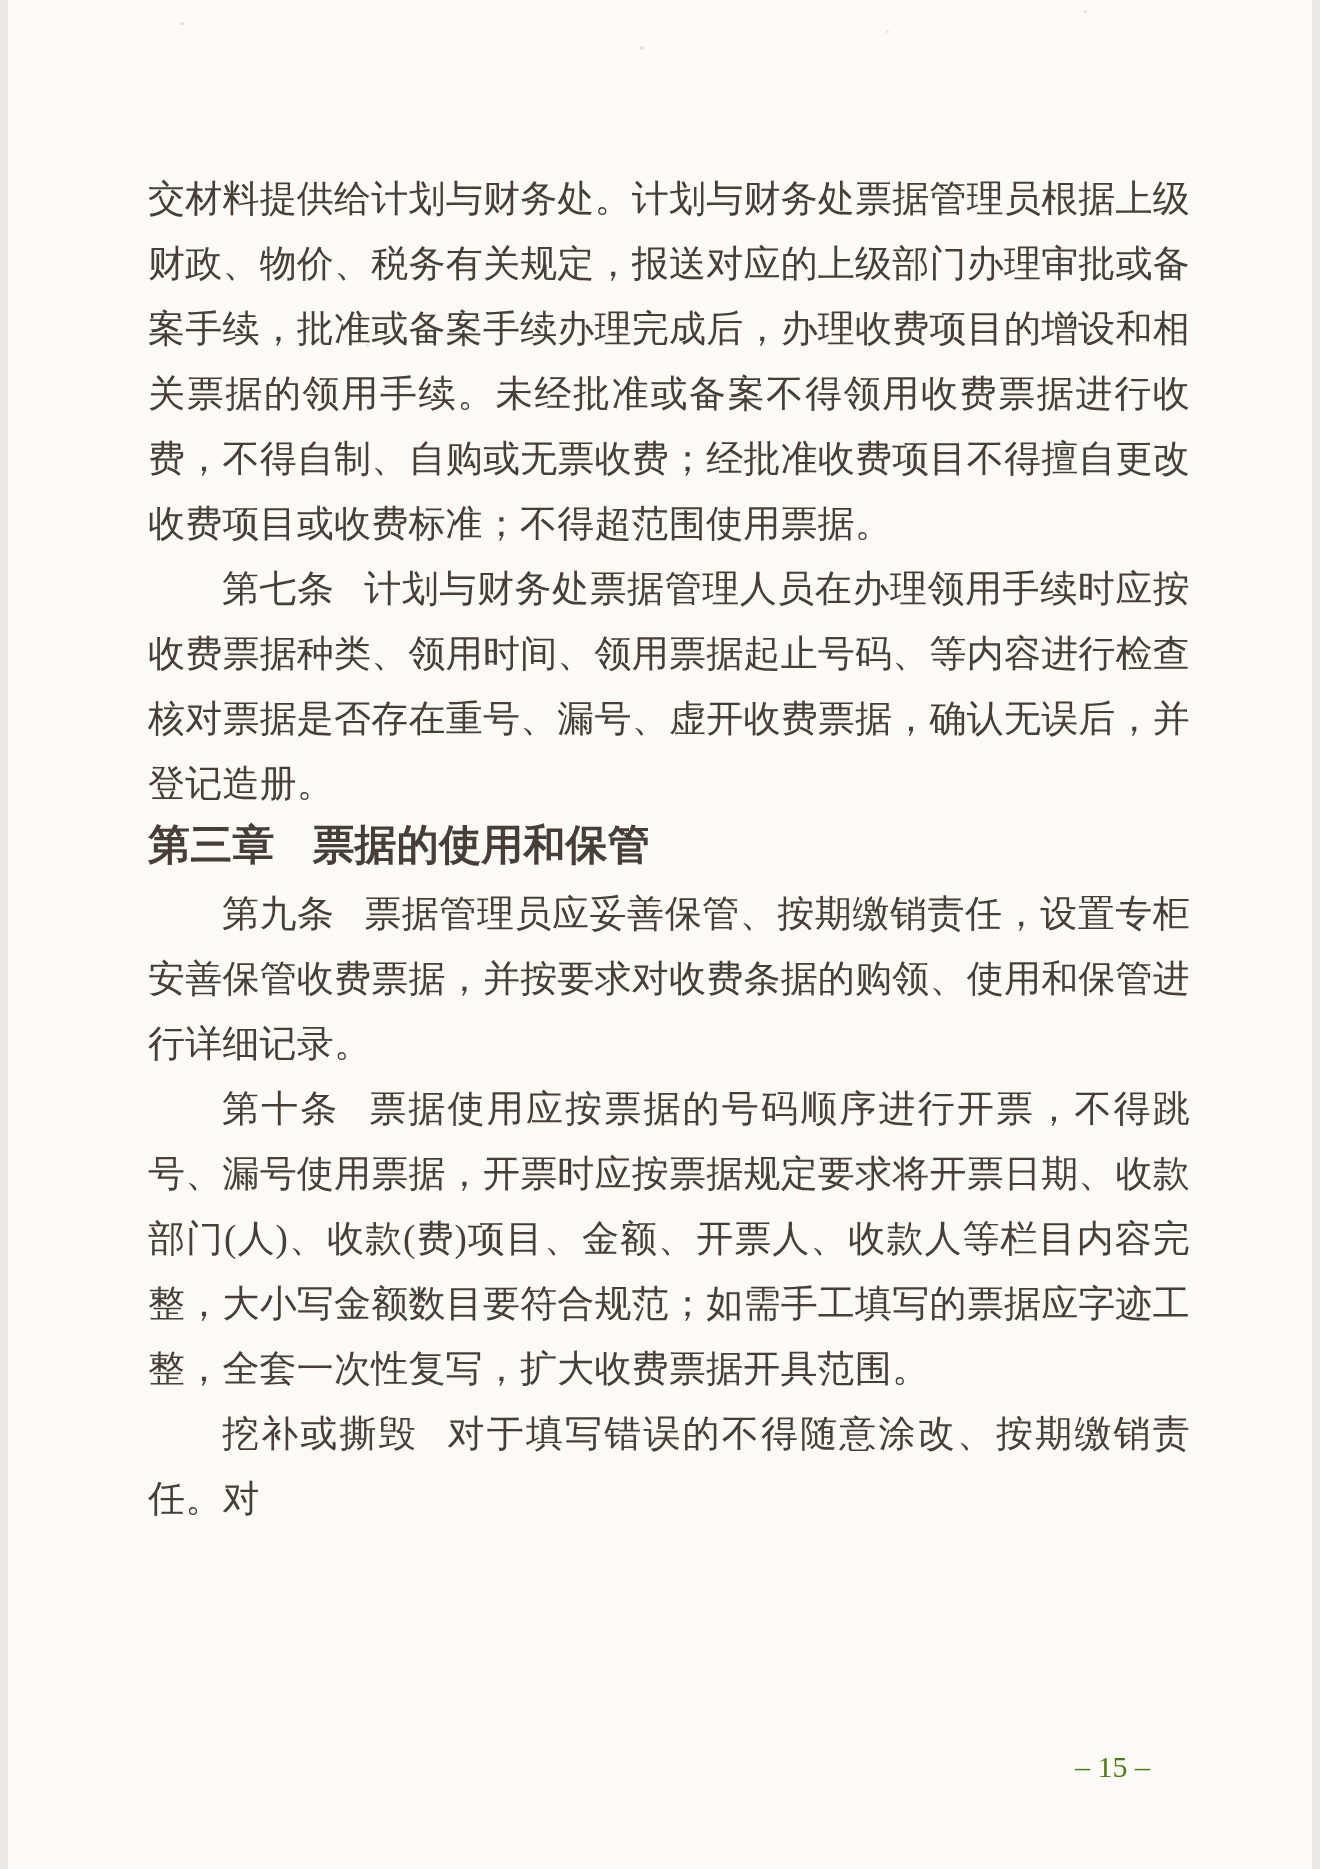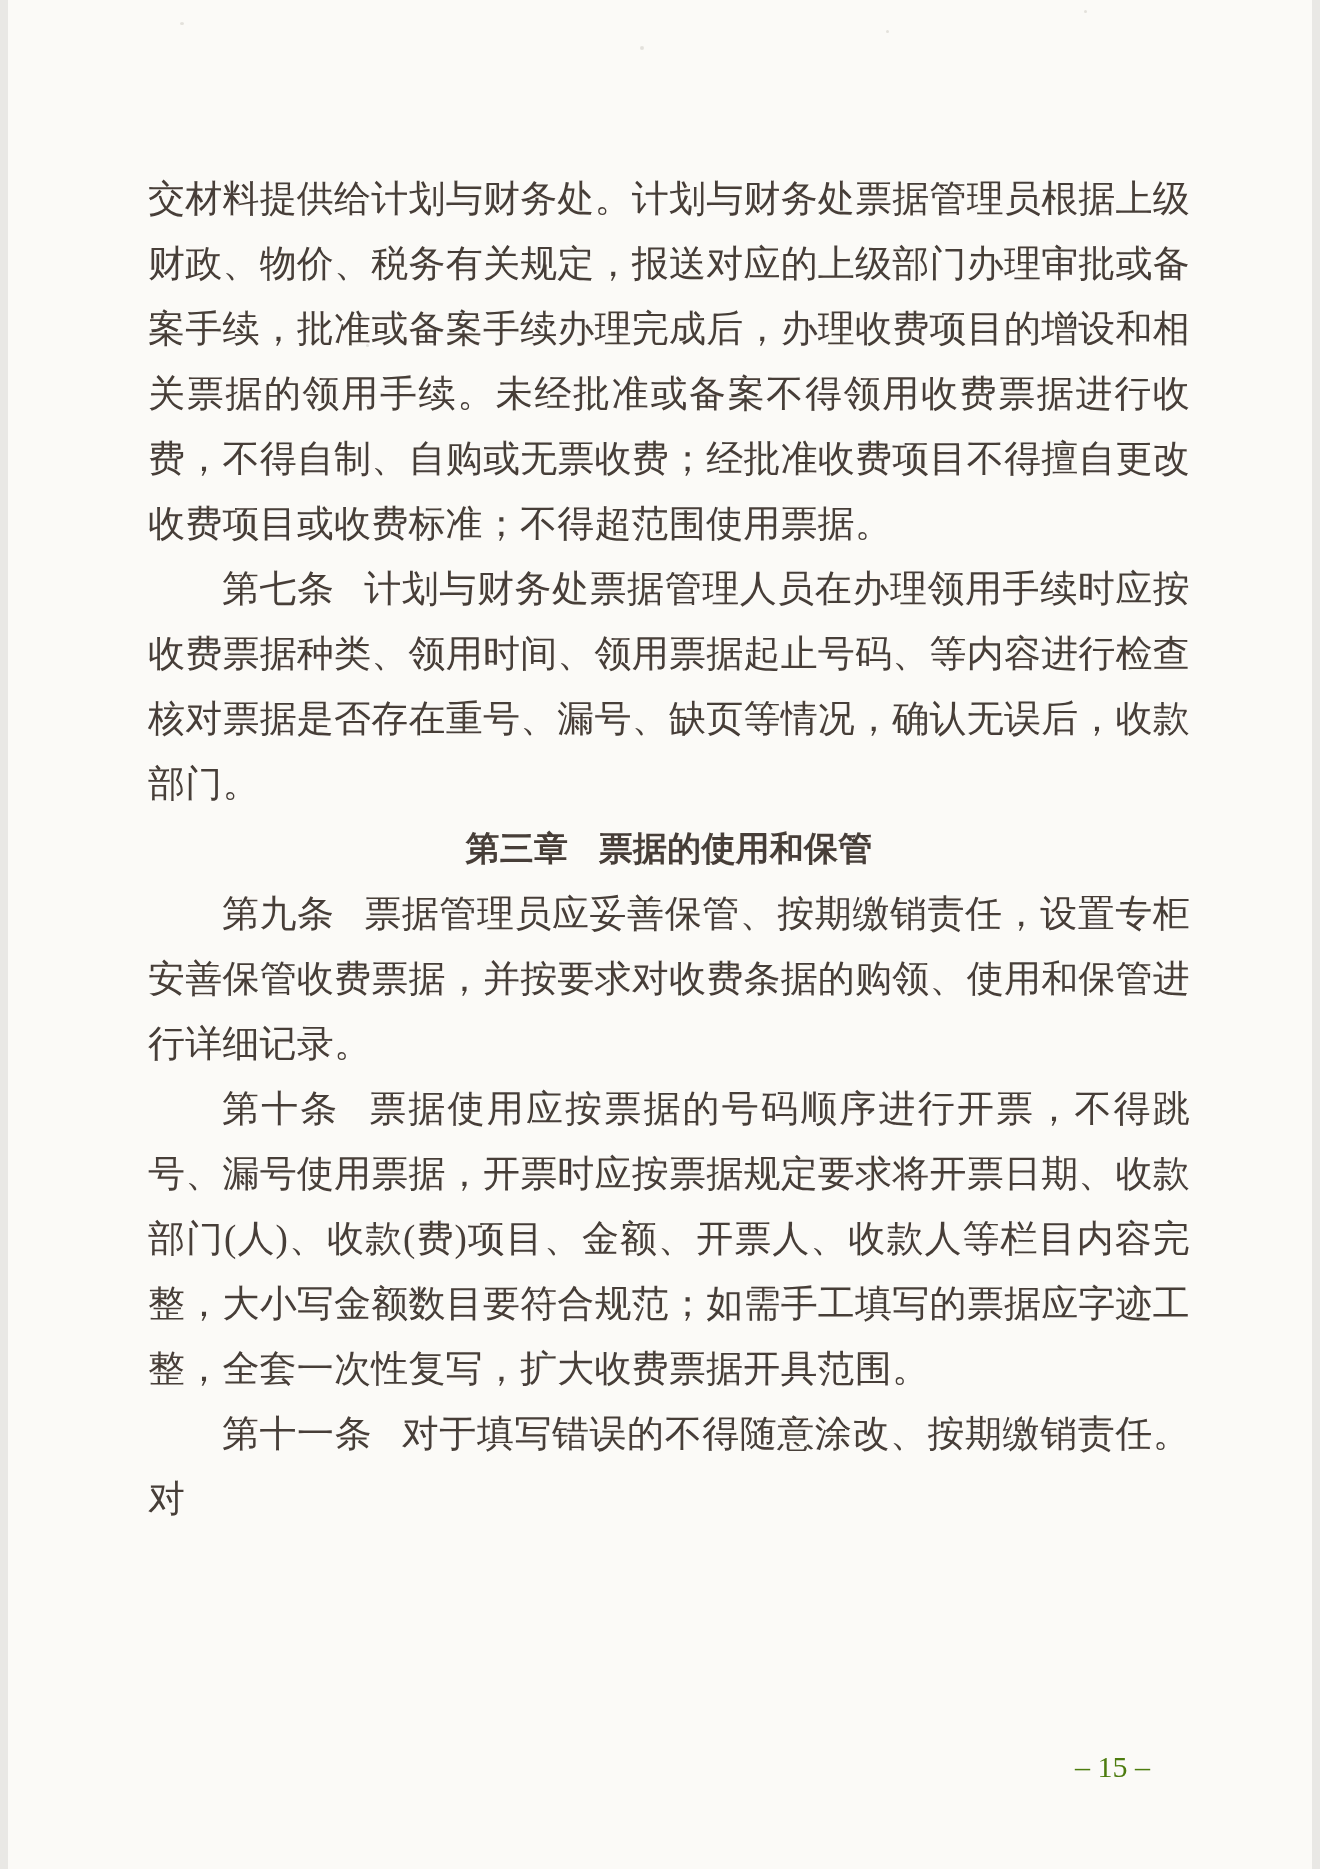--- a/index.html
+++ b/index.html
@@ -46,25 +46,24 @@
   }
   .para.indent {
     text-indent: 2em;
   }
   .term {
     font-family: "Liberation Sans", "DejaVu Sans", sans-serif;
     font-weight: 400;
     margin-right: 0.8em;
   }
   .chapter {
-    text-align: center;
     text-indent: 0;
-    font-family: Liberation Sans, sans-serif;
+    font-family: Liberation Mono, monospace;
     font-weight: 700;
-    font-size: 34px;
+    font-size: 42px;
   }
   .chapter-no {
     margin-right: 0.9em;
   }
   .page-number {
     position: absolute;
     top: 1750px;
     right: 162px;
     font-size: 30px;
     line-height: 34px;
@@ -78,21 +77,21 @@
 
 <div class="page" style="background: rgb(251, 250, 247); color: rgb(71, 62, 56);">
   <div class="scan-speck s1"></div>
   <div class="scan-speck s2"></div>
   <div class="scan-speck s3"></div>
   <div class="scan-speck s4"></div>
   <div class="scan-speck s5"></div>
 
   <div class="text-block">
       <div class="para"><span>交材料提供给计划与财务处。计划与财务处票据管理员根据上级财政、物价、税务有关规定，报送对应的上级部门办理审批或备案手续，批准或备案手续办理完成后，办理收费项目的增设和相关票据的领用手续。未经批准或备案不得领用收费票据进行收费，不得自制、自购或无票收费；经批准收费项目不得擅自更改收费项目或收费标准；不得超范围使用票据。</span></div>
-      <div class="para indent"><span class="term">第七条</span><span>计划与财务处票据管理人员在办理领用手续时应按收费票据种类、领用时间、领用票据起止号码、等内容进行检查核对票据是否存在重号、漏号、缺页等情况，确认无误后，收款部门。</span></div>
+      <div class="para indent"><span class="term">第七条</span><span>计划与财务处票据管理人员在办理领用手续时应按收费票据种类、领用时间、领用票据起止号码、等内容进行检查核对票据是否存在重号、漏号、虚开收费票据，确认无误后，并登记造册。</span></div>
       <div class="para chapter"><span class="chapter-no">第三章</span><span>票据的使用和保管</span></div>
       <div class="para indent"><span class="term">第九条</span><span>票据管理员应妥善保管、按期缴销责任，设置专柜安善保管收费票据，并按要求对收费条据的购领、使用和保管进行详细记录。</span></div>
       <div class="para indent"><span class="term">第十条</span><span>票据使用应按票据的号码顺序进行开票，不得跳号、漏号使用票据，开票时应按票据规定要求将开票日期、收款部门(人)、收款(费)项目、金额、开票人、收款人等栏目内容完整，大小写金额数目要符合规范；如需手工填写的票据应字迹工整，全套一次性复写，扩大收费票据开具范围。</span></div>
-      <div class="para indent"><span class="term">第十一条</span><span>对于填写错误的不得随意涂改、按期缴销责任。对</span></div>
+      <div class="para indent"><span class="term">挖补或撕毁</span><span>对于填写错误的不得随意涂改、按期缴销责任。对</span></div>
     </div>
 
   <div class="page-number">– 15 –</div>
 </div>
 
 </body></html>

